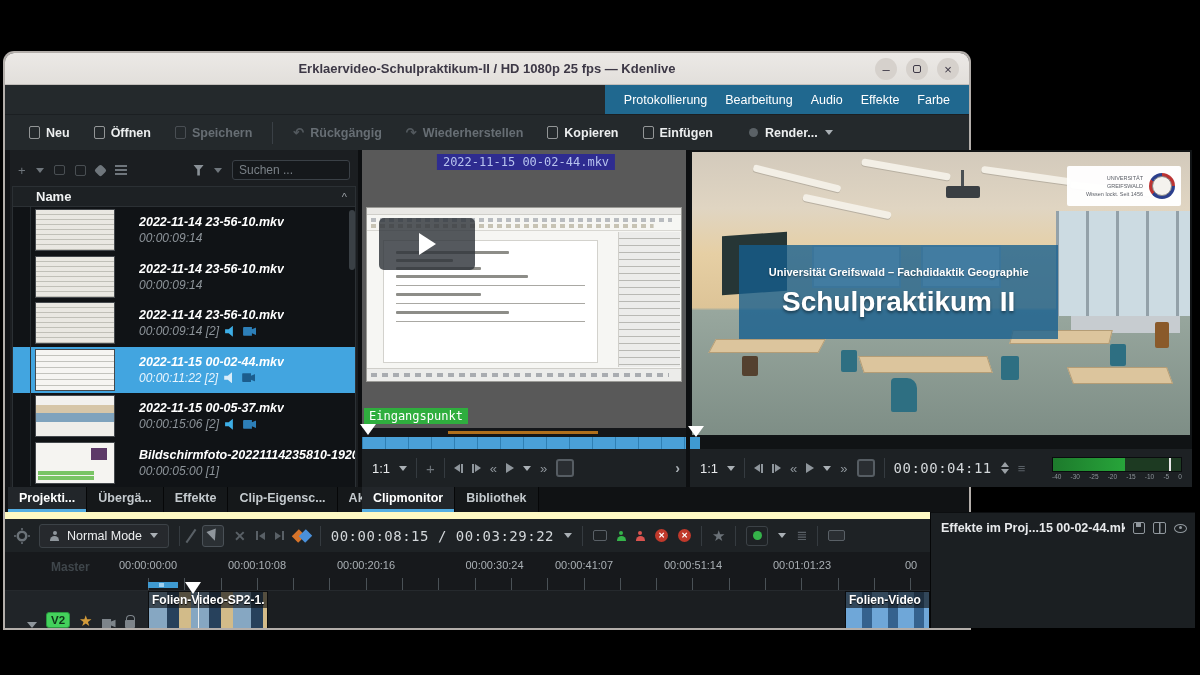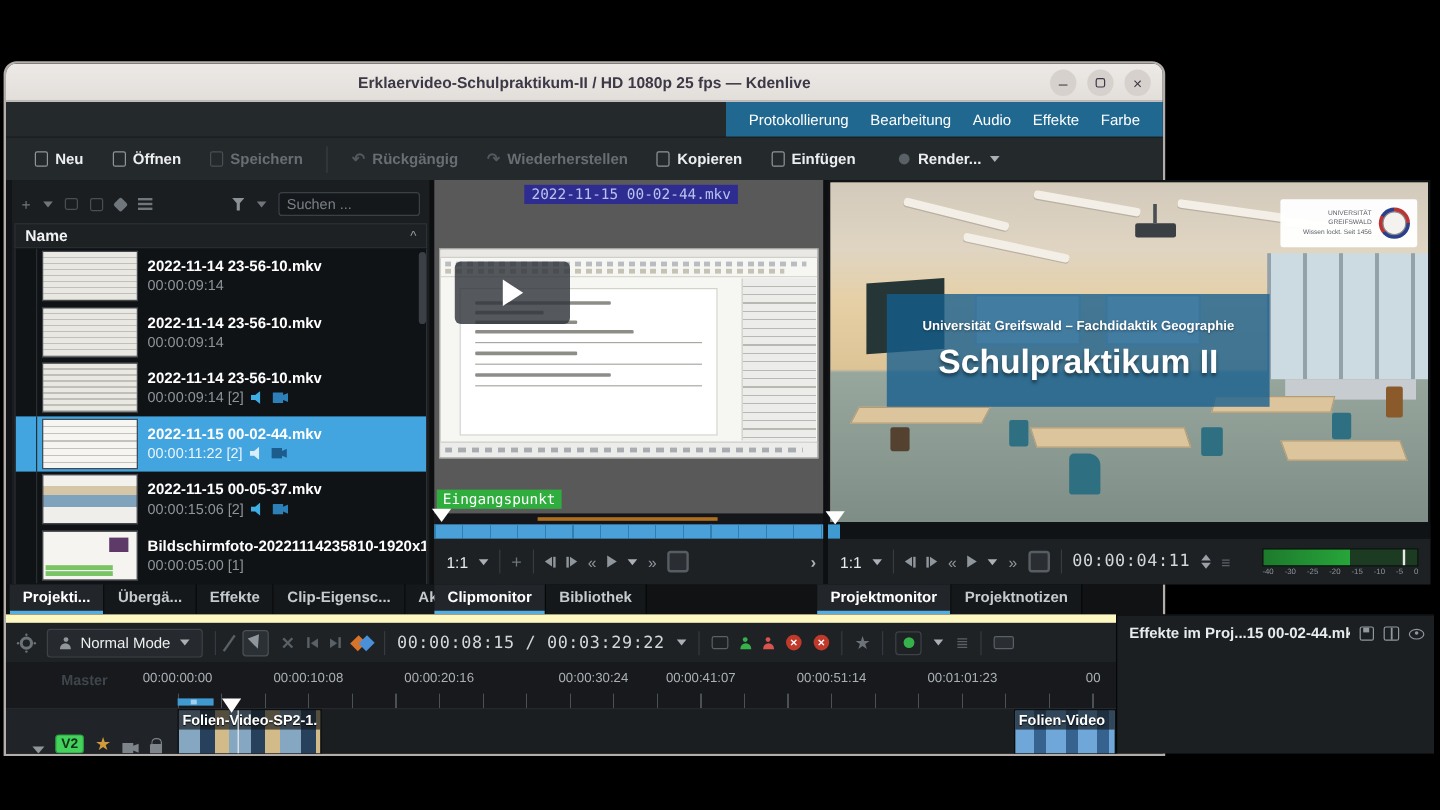--- a/index.html
+++ b/index.html
@@ -55,40 +55,40 @@
   .funnel{width:11px;height:11px;background:#8a9197;
           clip-path:polygon(0 0,100% 0,62% 45%,62% 100%,38% 100%,38% 45%);}
   .tag-icon{width:9px;height:9px;background:#6f767c;transform:rotate(45deg);border-radius:2px;}
   .lines-icon{width:12px;height:10px;border-top:2px solid #6f767c;border-bottom:2px solid #6f767c;
               background:linear-gradient(#6f767c,#6f767c) center/100% 2px no-repeat;}
   .search{margin-left:auto;width:118px;height:20px;background:#15181b;border:1px solid #3a4046;
           border-radius:3px;color:#c8cdd1;font-size:12px;padding:0 6px;outline:none;}
   .search::placeholder{color:#7a8187;}
   .bin-header{position:absolute;left:2px;top:36px;right:2px;height:21px;background:#1d2124;
               border:1px solid #2b3034;display:flex;align-items:center;padding:0 8px;}
-  .bin-header .col{color:#f0f2f3;font-weight:bold;font-size:13px;}
+  .bin-header .col{color:#f0f2f3;font-weight:bold;font-size:13px;margin-left:15px;}
   .bin-header .sort{margin-left:auto;color:#9aa0a5;font-size:11px;}
   .bin-list{position:absolute;left:2px;top:57px;right:2px;bottom:0;background:#101316;
             overflow:hidden;border-left:1px solid #2b3034;border-right:1px solid #2b3034;}
   .bin-row{position:relative;height:46.5px;display:flex;align-items:center;}
   .bin-row.selected{background:#42a5e0;}
   .tree-stub{width:18px;height:100%;border-right:1px solid #272d31;margin-right:4px;flex:none;}
   .thumb{width:80px;height:42px;flex:none;background:#f2f1ee;border:1px solid #45494d;}
   .thumb-doc{background:
       linear-gradient(#f4f3f0,#f4f3f0) ,
       repeating-linear-gradient(#f4f3f0 0 4px,#c9c9c3 4px 5px);
       background-blend-mode:multiply;}
   .thumb-doc2{background:repeating-linear-gradient(#f6f5f2 0 5px,#c3c3bd 5px 6px);}
   .thumb-photo{background:linear-gradient(180deg,#f2f1ee 0 22%,#d6c6a8 22% 42%,#7fa3bd 42% 66%,#efeeea 66% 100%);}
   .thumb-shot{background:
       linear-gradient(#5d3a68,#5d3a68) 88% 18%/16px 12px no-repeat,
       linear-gradient(#79c465,#79c465) 8% 78%/56px 4px no-repeat,
       linear-gradient(#79c465,#79c465) 8% 92%/56px 4px no-repeat,
       linear-gradient(#f5f4f1,#f5f4f1);}
-  .bin-row-text{padding-left:8px;min-width:0;}
+  .bin-row-text{padding-left:24px;min-width:0;font-style:italic;}
   .bin-name{color:#fff;font-weight:bold;font-size:12.5px;white-space:nowrap;overflow:hidden;}
   .bin-meta{display:flex;align-items:center;gap:6px;margin-top:2px;}
   .bin-duration{color:#8d949a;font-size:12px;white-space:nowrap;}
   .selected .bin-duration{color:#eaf5fd;}
   .av-icons{display:flex;gap:6px;align-items:center;}
   .bin-row:not(.has-av) .av-icons{display:none;}
   .spk{width:12px;height:11px;background:#3daee6;
        clip-path:polygon(0 32%,30% 32%,65% 0,65% 100%,30% 68%,0 68%);}
   .selected .spk{background:#d9ecf9;}
   .cam{width:13px;height:9px;background:#2d7fb8;border-radius:1px;
@@ -600,25 +600,20 @@
       <span class="tab active idx-0">Projekti...</span>
           <span class="tab idx-1">Übergä...</span>
           <span class="tab idx-2">Effekte</span>
           <span class="tab idx-3">Clip-Eigensc...</span>
           <span class="tab idx-4">Aktions...</span>
         </div>
       <div class="tab-group" style="left:357px">
 
       <span class="tab active idx-0">Clipmonitor</span>
           <span class="tab idx-1">Bibliothek</span>
-        </div>
-      <div class="tab-group" style="left:676px">
-
-      <span class="tab active idx-0">Projektmonitor</span>
-          <span class="tab idx-1">Projektnotizen</span>
         </div>
     </div>
 
     <div class="tl-toolbar">
       <span class="gear"></span>
       <span class="mode-select">
         <span class="person"></span>
         <span>Normal Mode</span>
         <span class="tri-down"></span>
       </span>

